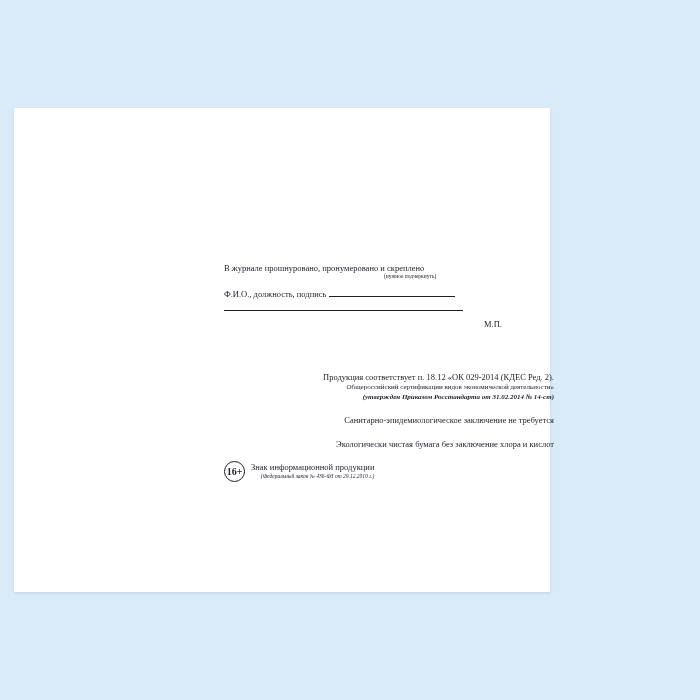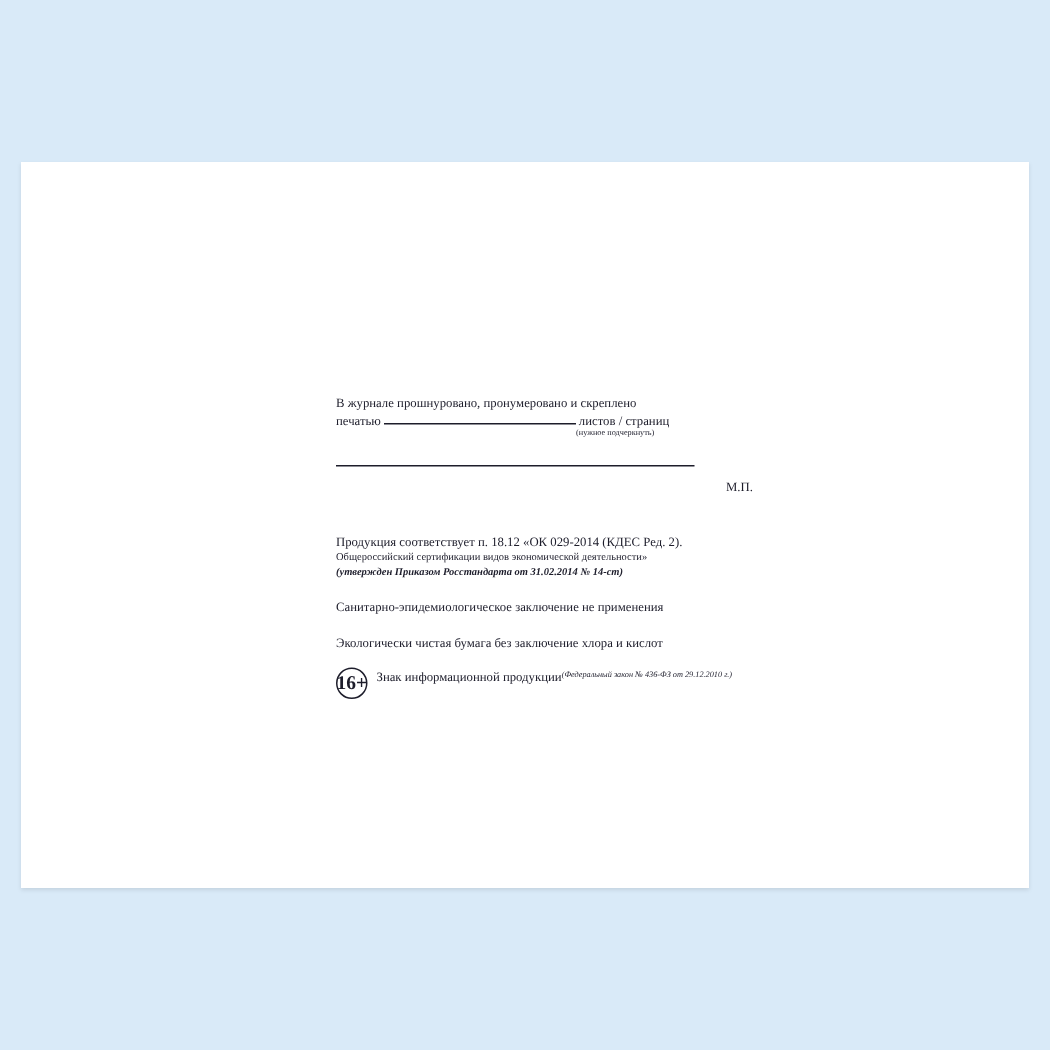--- a/index.html
+++ b/index.html
@@ -15,21 +15,21 @@
   }
   .stage {
     position: relative;
     width: 700px;
     height: 700px;
   }
   .page {
     position: absolute;
     left: 14px;
     top: 108px;
-    width: 672px;
+    width: 536px;
     height: 484px;
     background: #ffffff;
     box-shadow: 0 1px 3px rgba(0,0,0,0.10);
   }
   .content {
     position: absolute;
     left: 210px;
     top: 155px;
     width: 330px;
   }
@@ -80,21 +80,22 @@
     height: 9px;
     margin-bottom: 8px;
   }
   .row-mp {
     text-align: center;
     margin-left: 208px;
     margin-bottom: 0;
   }
   .gap-big { height: 26px; }
   .block-cert {
-    margin-top: 0;
+    margin-top: 16px;
+    text-align: right;
   }
   .block-cert .line {
     line-height: 1.3;
   }
   .cert-1 { margin-bottom: 0px; }
   .cert-2 { font-size: 7px; }
   .cert-3 { font-size: 7px; font-style: italic; font-weight: bold; margin-bottom: 13px; }
   .cert-4 { margin-bottom: 13px; }
   .cert-5 { margin-bottom: 13px; }
   .cert-6 { margin-bottom: 10px; }
@@ -104,30 +105,30 @@
     gap: 6px;
   }
   .age-badge {
     width: 19px;
     height: 19px;
     border: 1.2px solid #1d1d2b;
     border-radius: 50%;
     display: flex;
     align-items: center;
     justify-content: center;
-    font-size: 13px;
+    font-size: 10px;
     font-weight: bold;
     color: #1d1d2b;
     font-family: "Liberation Serif", serif;
     flex: 0 0 auto;
     margin-top: 1px;
   }
   .mark-text-wrap {
     display: flex;
-    flex-direction: row;
+    flex-direction: column;
     justify-content: center;
     padding-top: 2px;
   }
   .mark-title {
     font-size: 8.5px;
     color: #1d1d2b;
     white-space: nowrap;
   }
   .mark-sub {
     font-size: 5.5px;
@@ -141,40 +142,40 @@
 <body>
 
 <div class="stage">
   <div class="page">
     <div class="content">
 
       <div class="block-top">
 
         <div class="line row-journal">В журнале прошнуровано, пронумеровано и скреплено</div>
 
-        <div class="line row-seal">
-          <span>печатью</span><span class="rule rule-seal"></span><span>листов / страниц</span>
-        </div>
         <div class="sub-note">(нужное подчеркнуть)</div>
 
 
+        <div class="line row-fio">
+          <span>Ф.И.О., должность, подпись</span><span class="rule rule-fio"></span>
+        </div>
 
         <div class="long-rule"></div>
 
         <div class="line row-mp">М.П.</div>
 
       </div>
 
       <div class="gap-big"></div>
 
       <div class="block-cert">
         <div class="line cert-1">Продукция соответствует п. 18.12 «ОК 029-2014 (КДЕС Ред. 2).</div>
         <div class="line cert-2">Общероссийский сертификации видов экономической деятельности»</div>
         <div class="line cert-3">(утвержден Приказом Росстандарта от 31.02.2014 № 14-ст)</div>
-        <div class="line cert-4">Санитарно-эпидемиологическое заключение не применения</div>
+        <div class="line cert-4">Санитарно-эпидемиологическое заключение не требуется</div>
         <div class="line cert-6">Экологически чистая бумага без заключение хлора и кислот</div>
 
         <div class="mark-row">
           <div class="age-badge">16+</div>
           <div class="mark-text-wrap">
             <div class="mark-title">Знак информационной продукции</div>
             <div class="mark-sub">(Федеральный закон № 436-ФЗ от 29.12.2010 г.)</div>
           </div>
         </div>
       </div>

